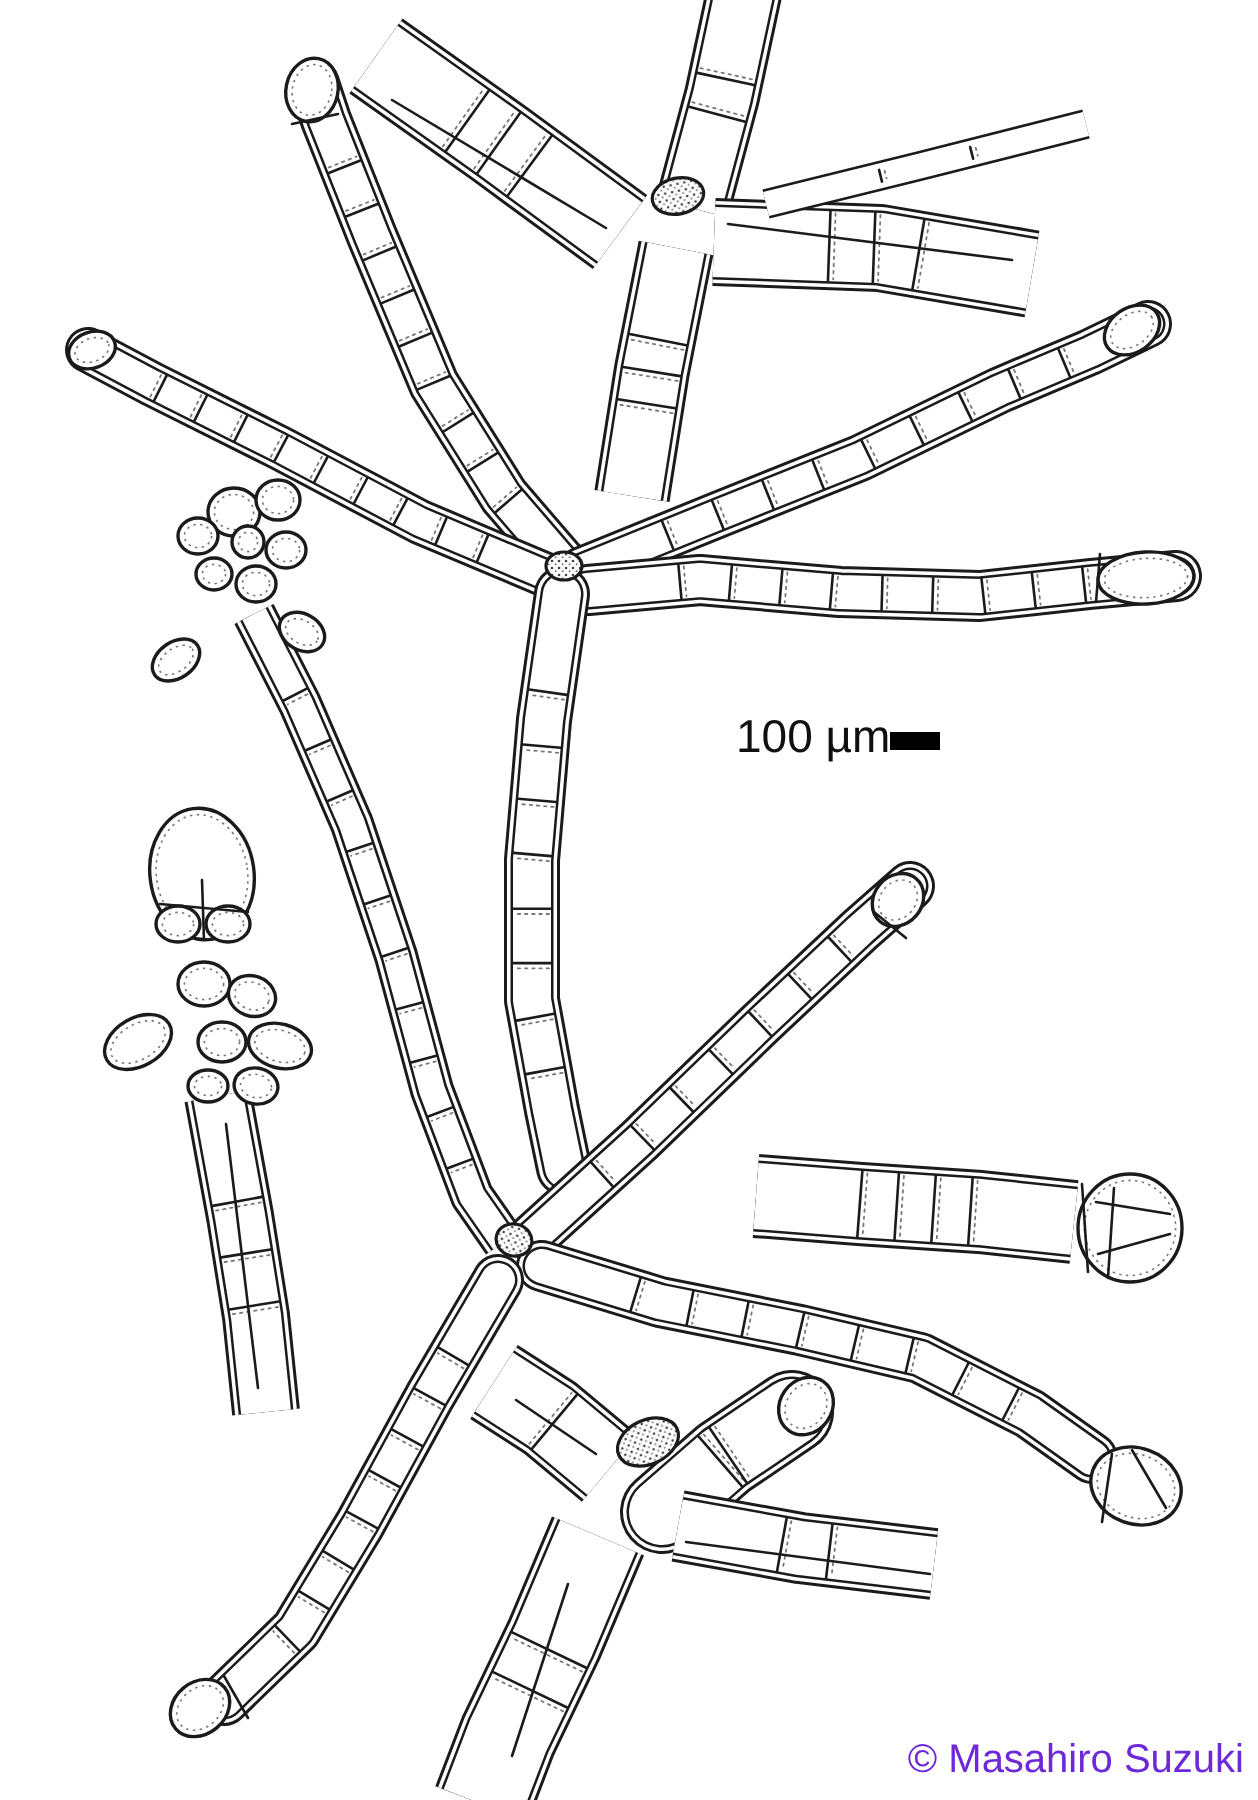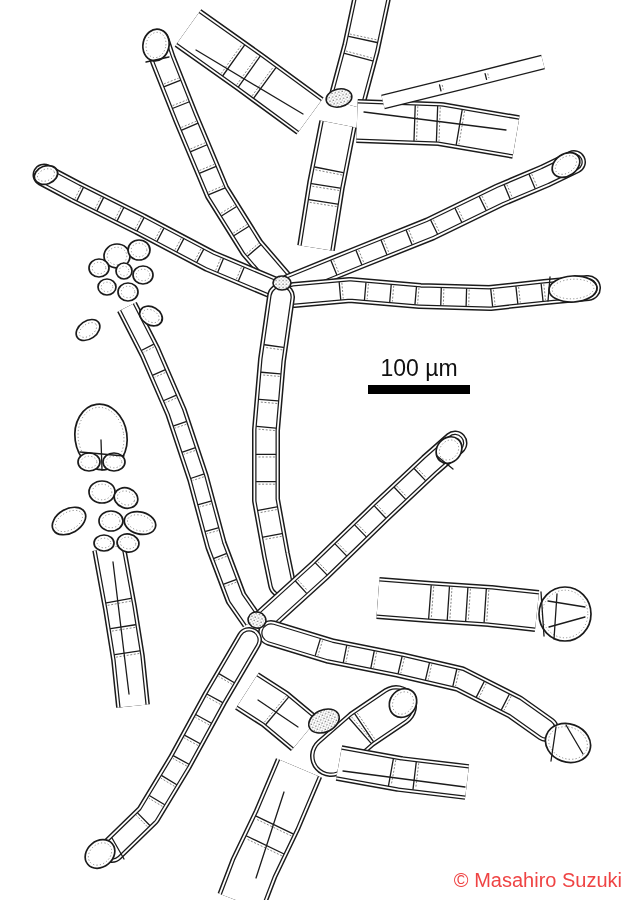--- a/index.html
+++ b/index.html
@@ -1,22 +1,22 @@
 <!DOCTYPE html>
 <html><head>
 <meta charset="utf-8">
 <style>
   html,body{margin:0;padding:0;background:#ffffff;}
   .stage{position:relative;width:629px;height:900px;background:#ffffff;overflow:hidden;
          font-family:"Liberation Sans", sans-serif;}
   .stage svg{position:absolute;left:0;top:0;}
-  .scalebar{position:absolute;display:flex;flex-direction:column;align-items:center;}
+  .scalebar{position:absolute;display:flex;flex-direction:row;align-items:center;}
   .sb-label{font-size:23px;color:#101010;line-height:1.1;margin-bottom:4px;text-align:center;white-space:nowrap;}
   .sb-line{width:100%;background:#000000;}
-  .credit{position:absolute;right:7px;top:869px;font-size:20px;color:#ef4444;white-space:nowrap;}
+  .credit{position:absolute;right:7px;top:869px;font-size:20px;color:#6d28d9;white-space:nowrap;}
 </style>
 </head>
 <body>
 
 <div class="stage">
   <svg id="drawing" width="629" height="900" viewBox="0 0 629 900">
       <defs>
         <pattern id="stip" width="3.5" height="3.5" patternUnits="userSpaceOnUse">
           <rect width="3.5" height="3.5" fill="#ffffff"></rect>
           <circle cx="1" cy="1" r="0.65" fill="#444"></circle>

